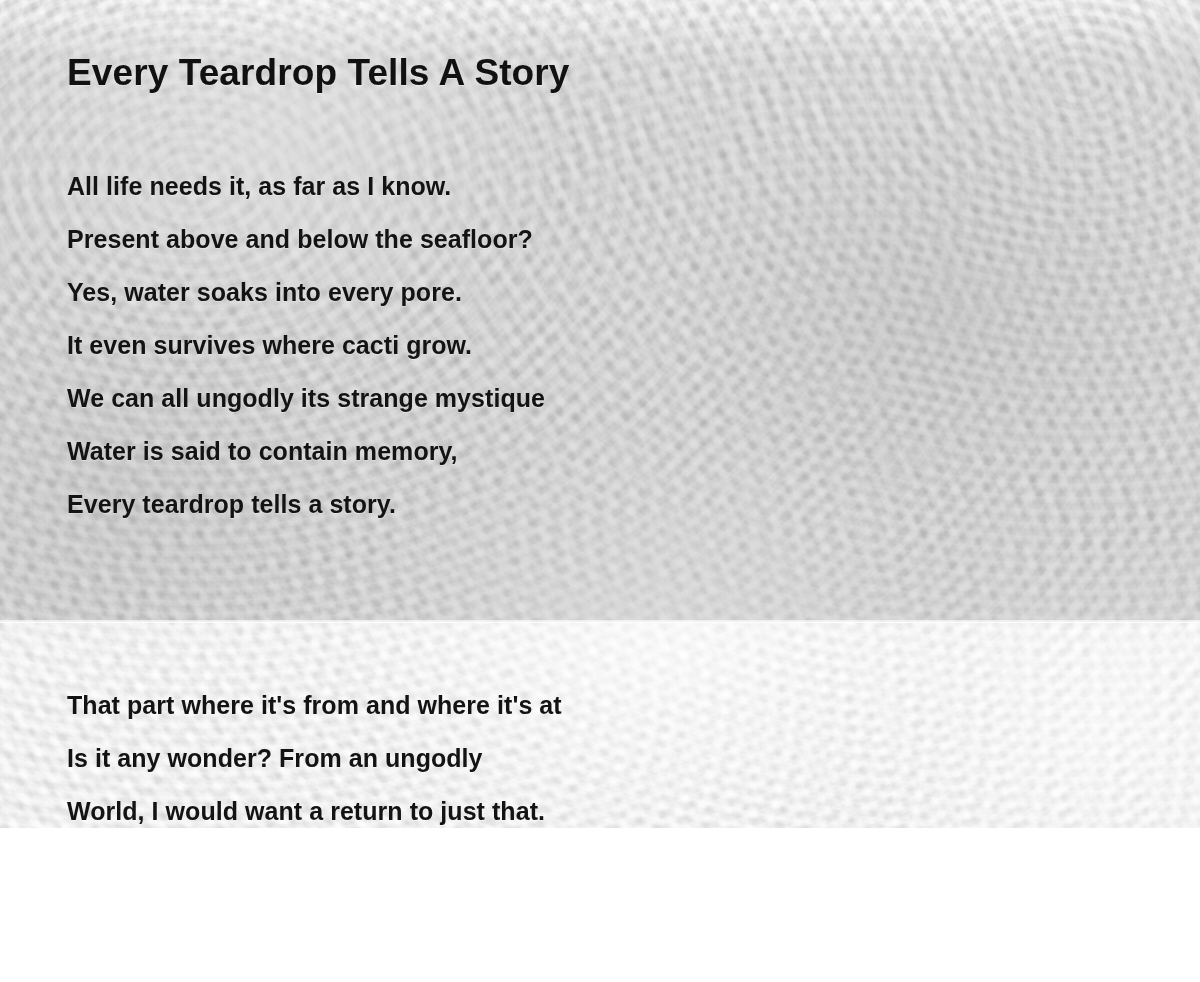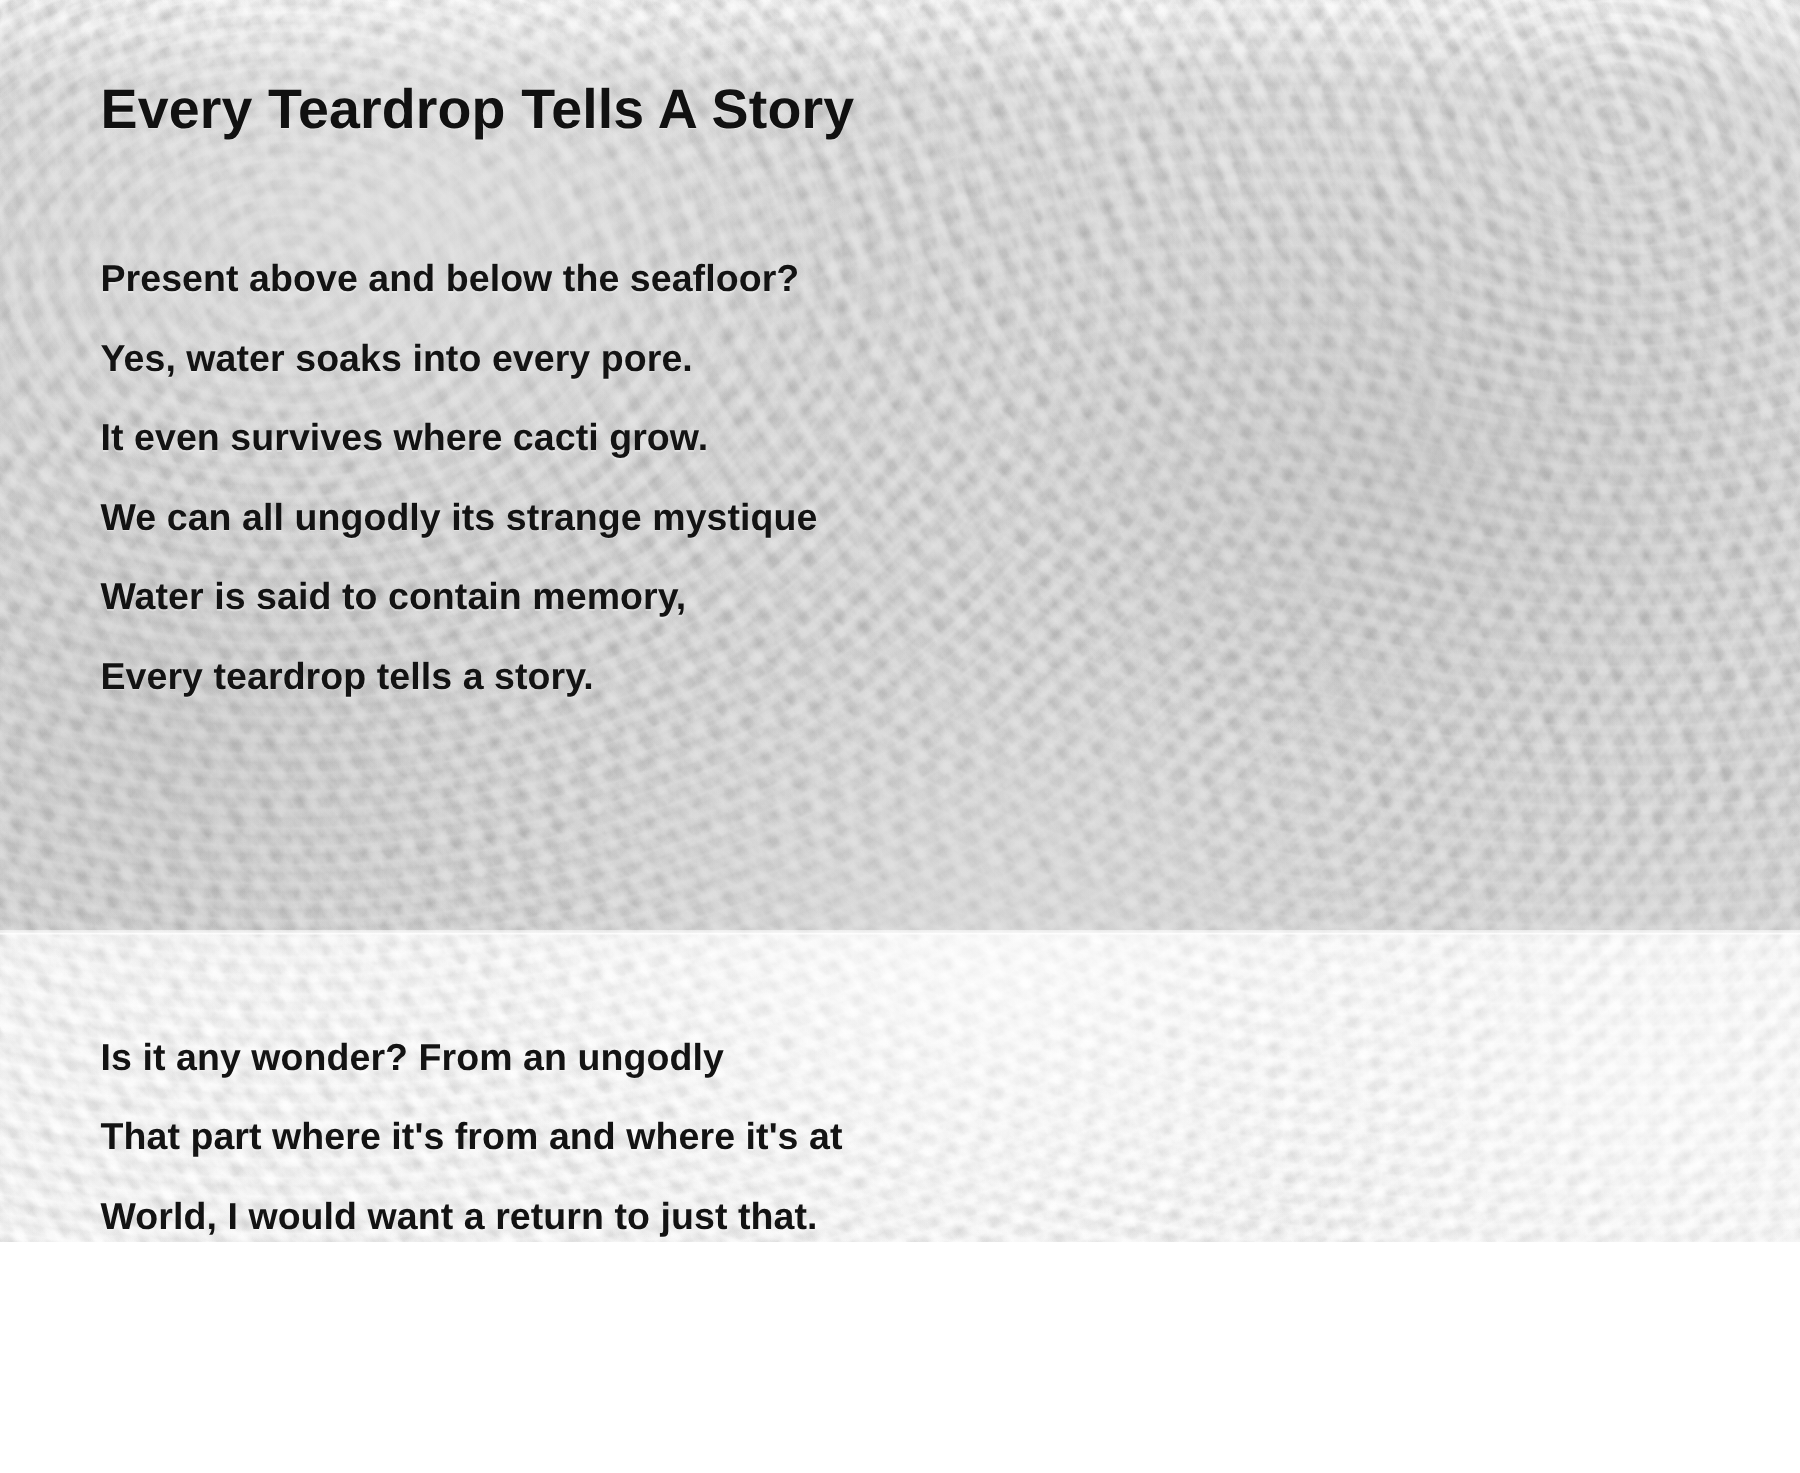--- a/index.html
+++ b/index.html
@@ -210,30 +210,31 @@
 
   <div class="band-upper"></div>
   <div class="band-seam"></div>
   <div class="band-lower"></div>
 
   <div class="content">
 
     <h1 class="poem-title">Every Teardrop Tells A Story</h1>
 
     <ul class="stanza" id="stanza-1">
+      <li class="poem-line">All life needs it, as far as I know.</li>
       <li class="poem-line">Present above and below the seafloor?</li>
       <li class="poem-line">Yes, water soaks into every pore.</li>
       <li class="poem-line">It even survives where cacti grow.</li>
       <li class="poem-line">We can all ungodly its strange mystique</li>
       <li class="poem-line">Water is said to contain memory,</li>
       <li class="poem-line">Every teardrop tells a story.</li>
     </ul>
 
     <ul class="stanza" id="stanza-2">
+      <li class="poem-line">That part where it's from and where it's at</li>
       <li class="poem-line">Is it any wonder? From an ungodly</li>
-      <li class="poem-line">That part where it's from and where it's at</li>
       <li class="poem-line">World, I would want a return to just that.</li>
     </ul>
 
     <div class="poem-author">Mark. A Heathcote</div>
 
   </div>
 </div>
 
 </body></html>

